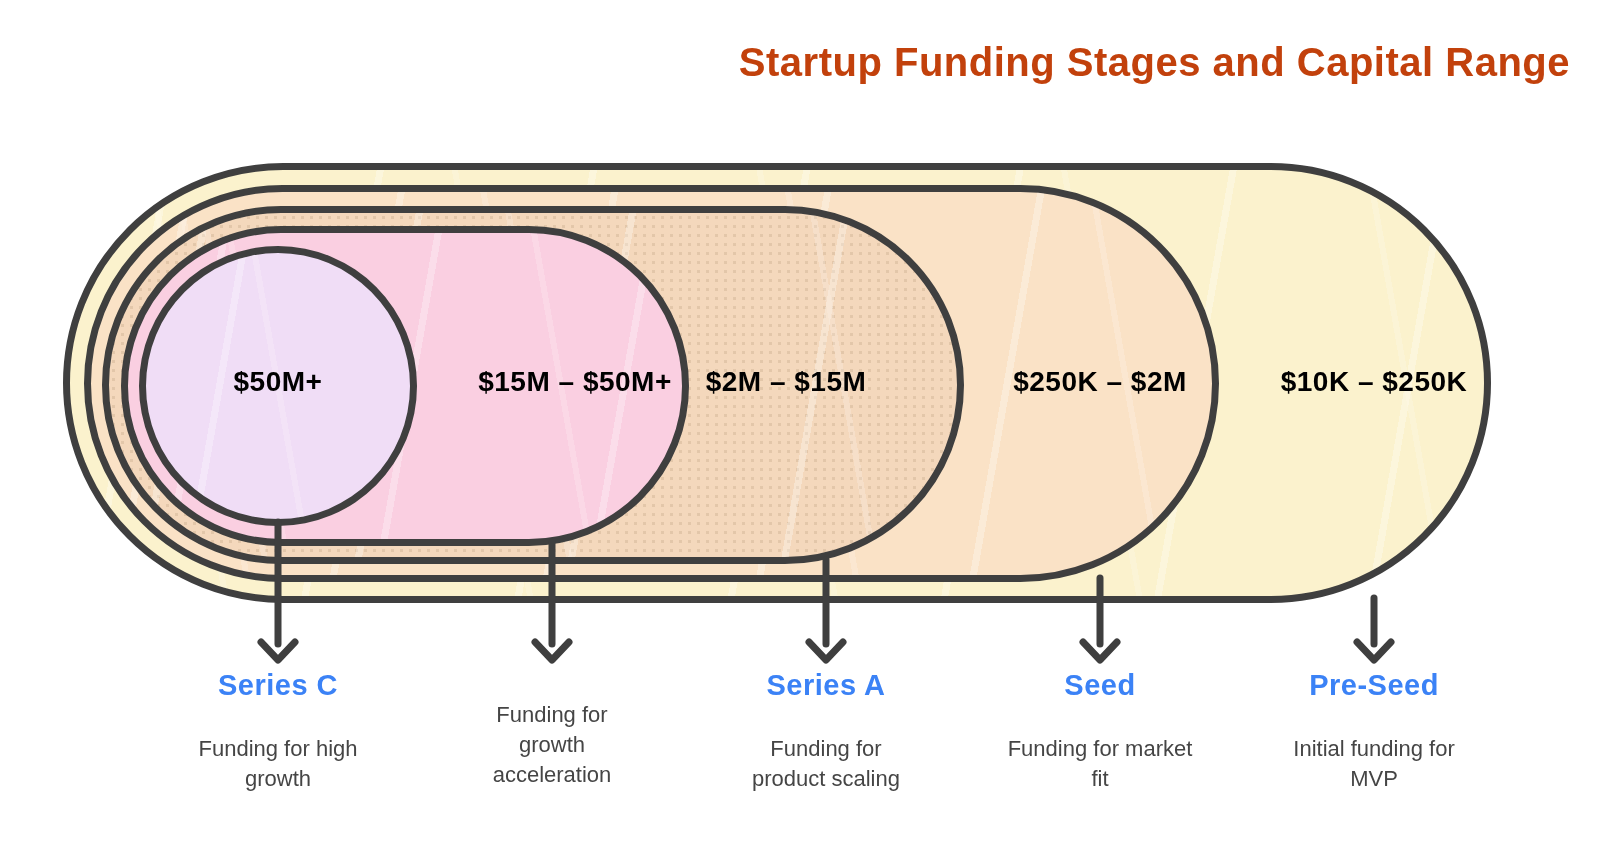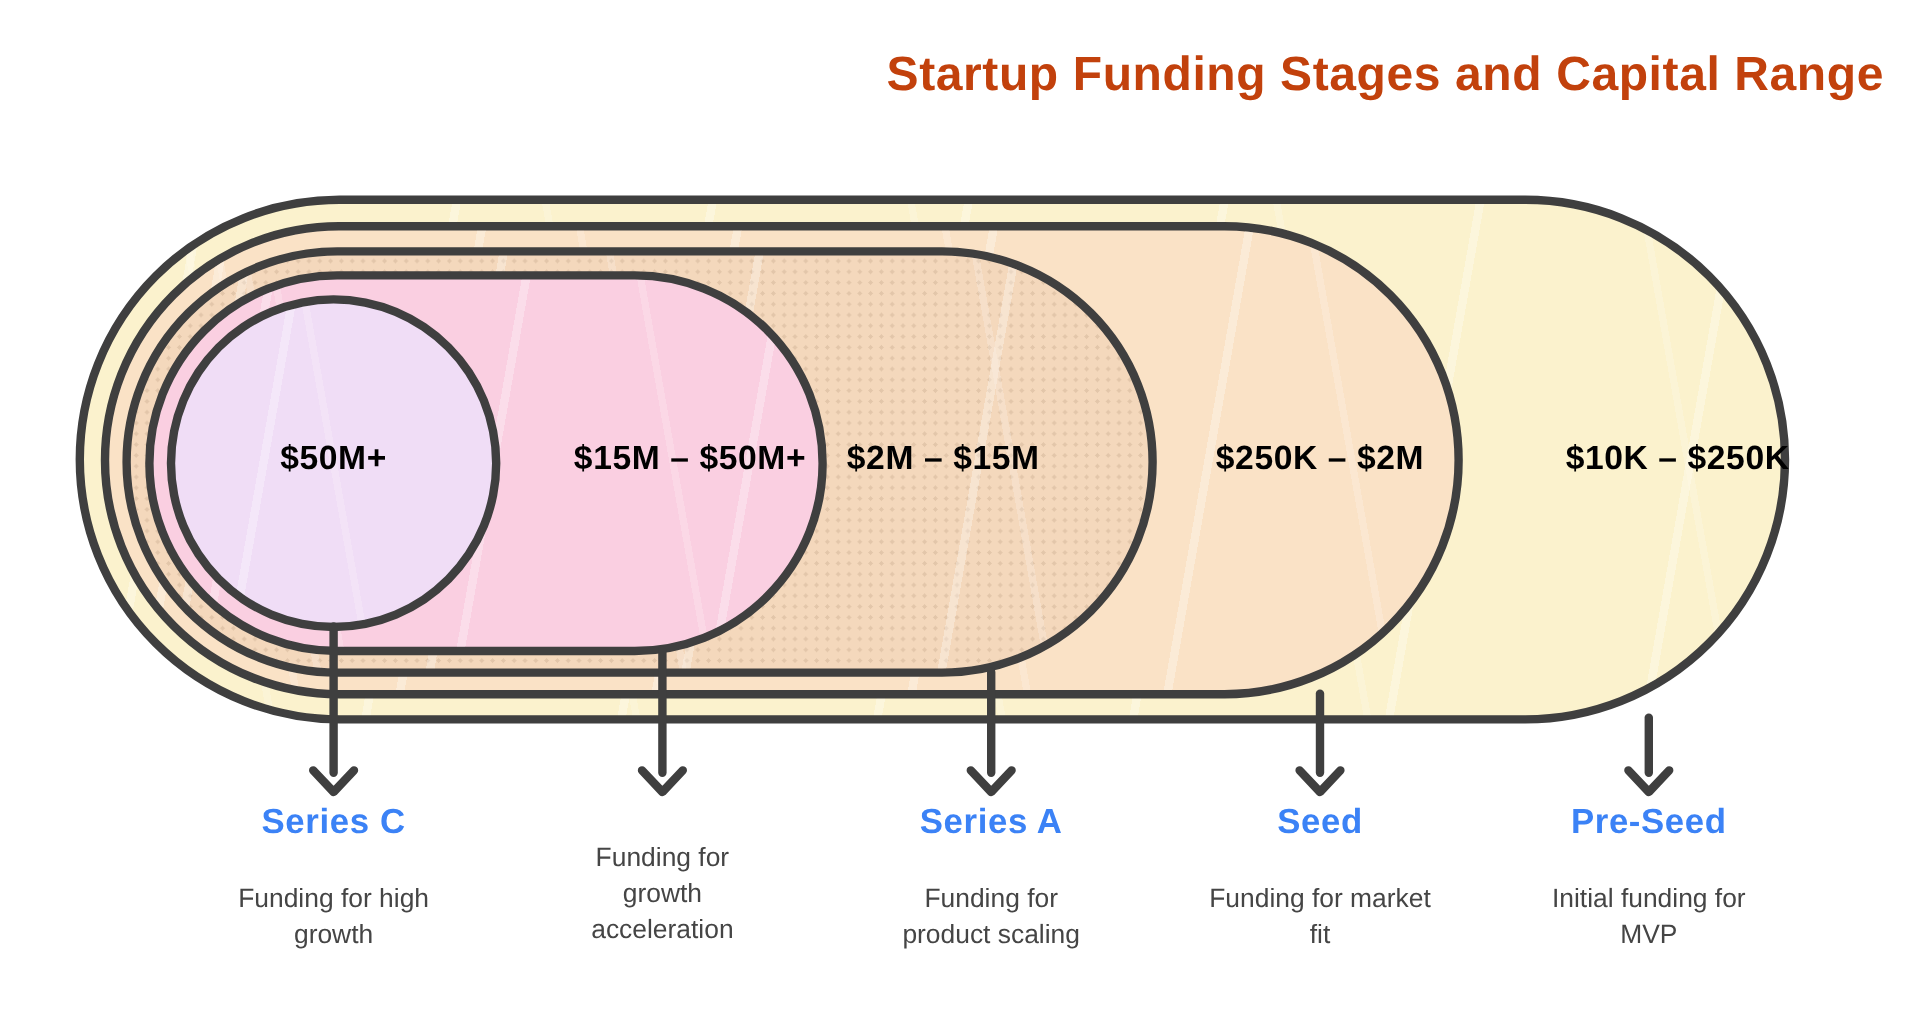--- a/index.html
+++ b/index.html
@@ -52,21 +52,21 @@
 
   .amount{
     position:absolute;top:366px;transform:translateX(-50%);
     font-size:28px;font-weight:700;letter-spacing:.5px;
     color:#000000;white-space:nowrap;
   }
   .amount.a0{left:278px;}
   .amount.a1{left:575px;text-align:center;}
   .amount.a2{left:786px;}
   .amount.a3{left:1100px;text-align:right;}
-  .amount.a4{left:1374px;margin-left:24px;}
+  .amount.a4{left:1374px;}
 
   svg.arrows{
     position:absolute;left:0;top:0;pointer-events:none;
     color:var(--stroke);
   }
   svg.arrows line, svg.arrows polyline{
     stroke:currentColor;stroke-width:7;fill:none;
     stroke-linecap:round;stroke-linejoin:round;
   }
 

